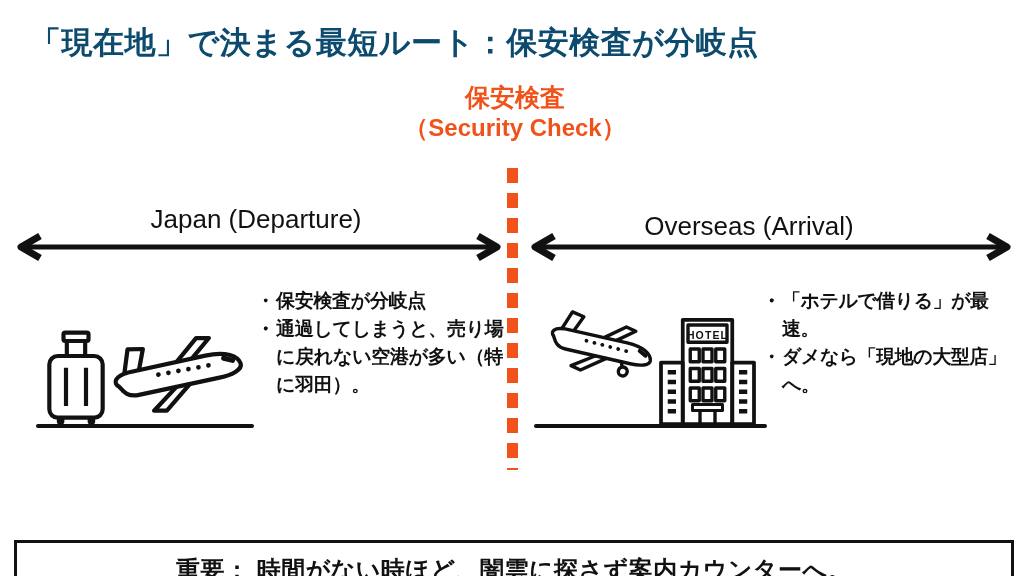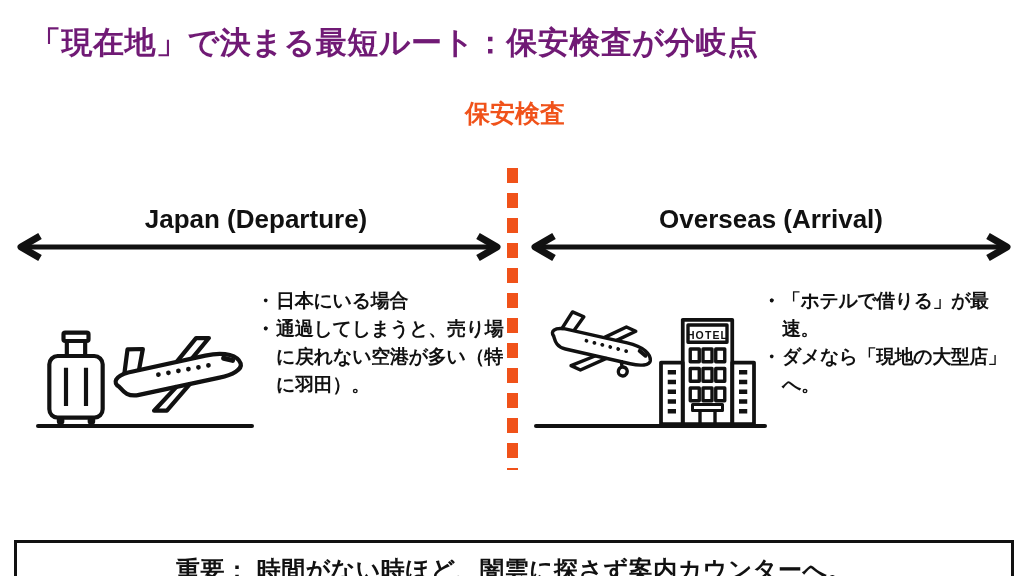--- a/index.html
+++ b/index.html
@@ -3,37 +3,37 @@
 <meta charset="utf-8">
 <style>
   html,body{margin:0;padding:0;background:#ffffff;}
   .stage{
     position:relative;width:1024px;height:576px;background:#ffffff;overflow:hidden;
     font-family:"Liberation Sans","DejaVu Sans",sans-serif;color:#111111;
   }
   .abs{position:absolute;}
   .title{
     left:30px;top:22px;width:960px;
-    font-size:31px;font-weight:900;letter-spacing:0.5px;color:#701a75;
+    font-size:31px;font-weight:900;letter-spacing:0.5px;color:#0c4a6e;
   }
   .security-label{
-    left:345px;top:98px;width:340px;text-align:center;
+    left:345px;top:82px;width:340px;text-align:center;
     color:#F0521A;font-weight:800;line-height:1.22;
   }
   .security-label .jp{font-size:25px;}
   .security-label .en{font-size:24px;}
   .divider-dash{
     left:507px;top:168px;width:11px;height:302px;
     background:repeating-linear-gradient(to bottom,#F0521A 0 15px,transparent 15px 25px);
   }
   .axis-label{
-    top:204px;text-align:center;font-size:26px;font-weight:700;color:#111;
+    top:204px;text-align:center;font-size:26px;font-weight:400;color:#111;
   }
   .axis-label.japan{left:0;width:512px;}
-  .axis-label.overseas{left:518px;width:506px;}
+  .axis-label.overseas{left:496px;width:506px;margin-top:7px;}
   .arrow-svg{display:block;}
   .bullets{font-size:19px;font-weight:700;line-height:1.48;color:#111;}
   .bullets.left{left:256px;top:287px;width:248px;letter-spacing:-0.3px;}
   .bullets.right{left:762px;top:287px;width:260px;letter-spacing:-0.5px;}
   .bullet-item{position:relative;padding-left:20px;}
   .bullet-item .marker{position:absolute;left:0;top:0;}
   .baseline{background:#111;height:4px;border-radius:2px;}
   .baseline.left{left:36px;top:424px;width:218px;}
   .baseline.right{left:534px;top:424px;width:233px;}
   .footer-box{
@@ -49,20 +49,21 @@
 </style>
 </head>
 <body>
 
 <div class="stage">
 
   <div class="abs title">「現在地」で決まる最短ルート：保安検査が分岐点</div>
 
   <div class="abs security-label">
     <div class="jp">保安検査</div>
+    <div class="en">（Security Check）</div>
   </div>
 
   <div class="abs divider-dash"></div>
 
   <div class="abs axis-label japan">Japan (Departure)</div>
   <div class="abs axis-label overseas">Overseas (Arrival)</div>
 
   <svg class="abs arrow-svg" style="left:8px;top:232px;" width="502" height="30" viewBox="0 0 502 30">
     <line class="ln" x1="16" y1="15" x2="486" y2="15" stroke-width="5"></line>
     <polyline class="ln" points="32,4 13,15 32,26" stroke-width="7"></polyline>
@@ -71,21 +72,21 @@
 
   <svg class="abs arrow-svg" style="left:522px;top:232px;" width="498" height="30" viewBox="0 0 498 30">
     <line class="ln" x1="16" y1="15" x2="482" y2="15" stroke-width="5"></line>
     <polyline class="ln" points="32,4 13,15 32,26" stroke-width="7"></polyline>
     <polyline class="ln" points="466,4 485,15 466,26" stroke-width="7"></polyline>
   </svg>
 
   <div class="abs bullets left">
     <div class="bullet-item">
       <span class="marker">・</span>
-      <span>日本にいる場合</span>
+      <span>保安検査が分岐点</span>
     </div>
     <div class="bullet-item">
       <span class="marker">・</span>
     </div>
     <div class="bullet-item">
       <span class="marker">・</span>
       <span>通過してしまうと、売り場に戻れない空港が多い（特に羽田）。</span>
     </div>
   </div>
 

